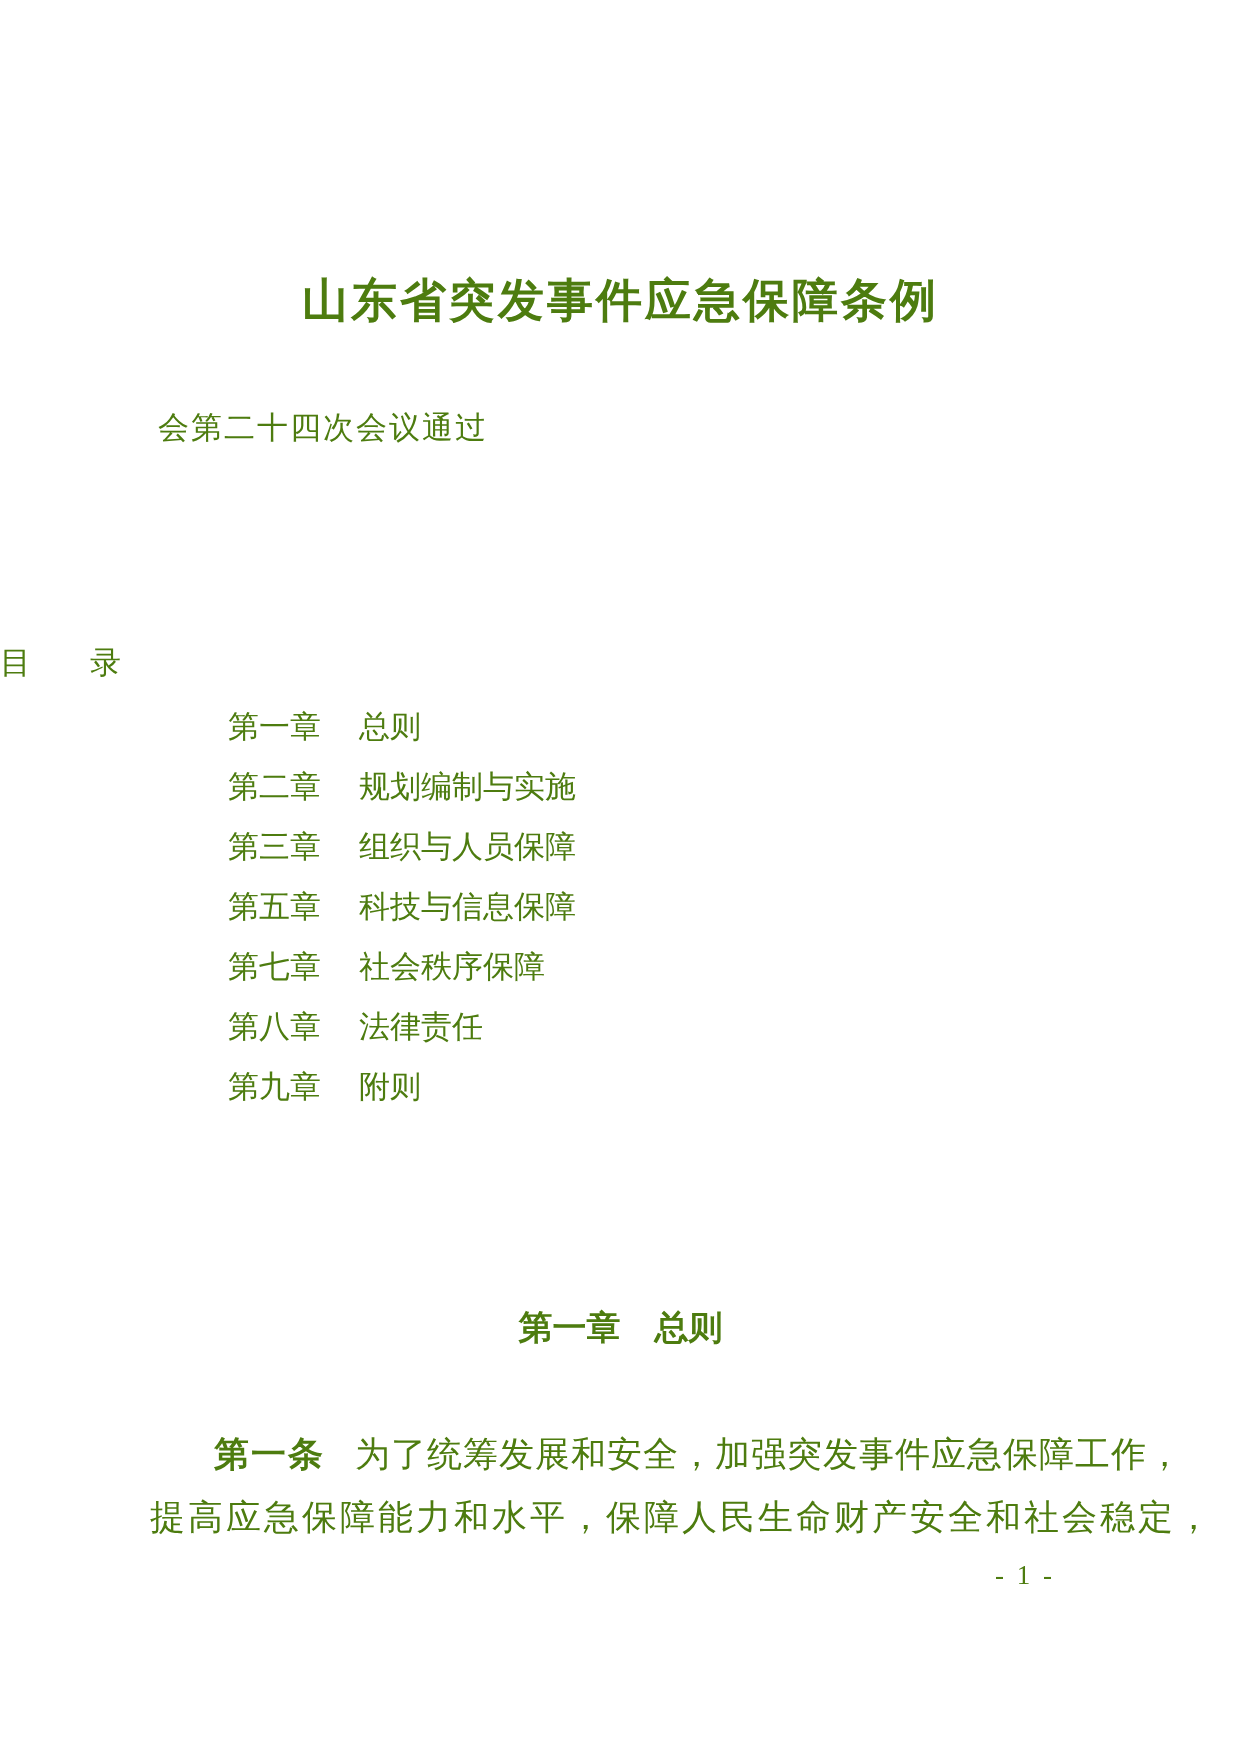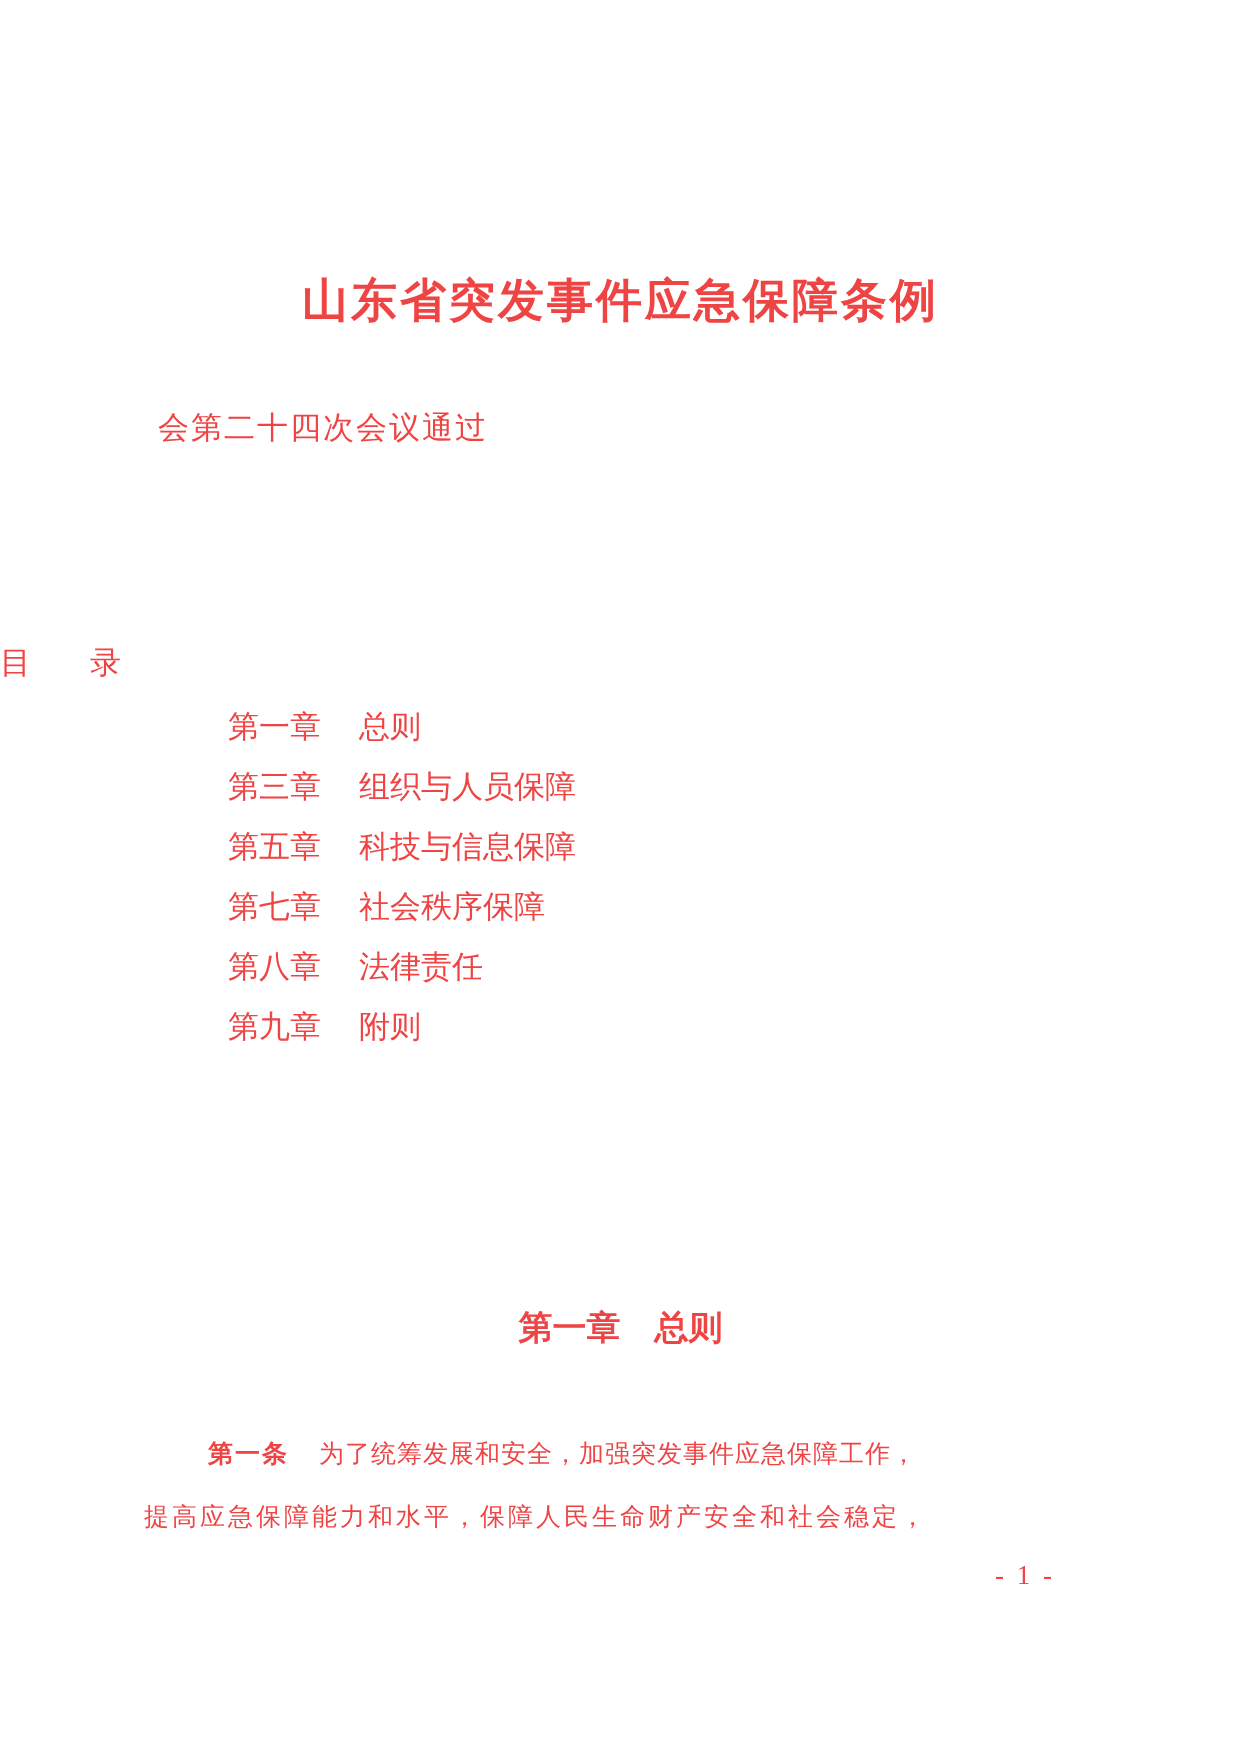--- a/index.html
+++ b/index.html
@@ -5,21 +5,21 @@
   html, body {
     margin: 0;
     padding: 0;
     background: #ffffff;
   }
   .page {
     position: relative;
     width: 1241px;
     height: 1754px;
     background: #ffffff;
-    color: #ef4444;
+    color: #4d7c0f;
     overflow: hidden;
     font-family: "Liberation Serif", serif;
   }
 
   
   .doc-title {
     position: absolute;
     top: 274px;
     left: 0;
     width: 100%;
@@ -82,23 +82,23 @@
     font-family: "Liberation Sans", sans-serif;
     font-weight: bold;
     font-size: 34px;
     line-height: 44px;
   }
 
   
   .article {
     position: absolute;
     top: 1422px;
-    left: 144px;
+    left: 150px;
     width: 935px;
-    font-size: 25px;
+    font-size: 35px;
     line-height: 63px;
   }
   .article-line1 { padding-left: 64px; white-space: nowrap; letter-spacing: 1px; }
   .article-line2 { white-space: nowrap; letter-spacing: 3px; }
   .article-label {
     font-family: "Liberation Sans", sans-serif;
     font-weight: bold;
     font-style: normal;
     margin-right: 30px;
     letter-spacing: 2px;
@@ -126,20 +126,23 @@
     <div class="adoption-line2">会第二十四次会议通过</div>
   </div>
 
   <div class="toc-heading">目　录</div>
 
   <div class="toc">
     <div class="toc-item">
       <span class="toc-chapter">第一章</span><span class="toc-title">总则</span>
     </div>
     <div class="toc-item">
+      <span class="toc-chapter">第二章</span><span class="toc-title">规划编制与实施</span>
+    </div>
+    <div class="toc-item">
       <span class="toc-chapter">第三章</span><span class="toc-title">组织与人员保障</span>
     </div>
     <div class="toc-item">
       <span class="toc-chapter">第五章</span><span class="toc-title">科技与信息保障</span>
     </div>
     <div class="toc-item">
       <span class="toc-chapter">第七章</span><span class="toc-title">社会秩序保障</span>
     </div>
     <div class="toc-item">
       <span class="toc-chapter">第八章</span><span class="toc-title">法律责任</span>

